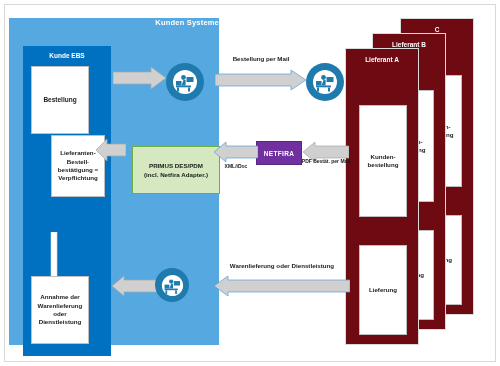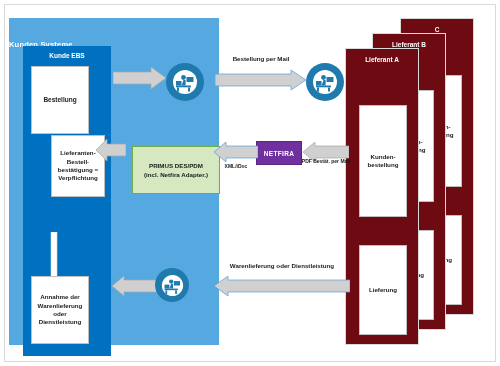--- a/index.html
+++ b/index.html
@@ -34,23 +34,23 @@
     position: absolute;
     left: 9px;
     top: 18px;
     width: 210px;
     height: 327px;
     background: #56a9e0;
   }
   .kunden-systeme-title {
     position: absolute;
     left: 0;
-    top: 22px;
+    top: 0;
     width: 210px;
-    text-align: left;
+    text-align: right;
     font-size: 7.5px;
     font-weight: bold;
     color: #ffffff;
     letter-spacing: .2px;
   }
   
   .kunde-ebs {
     position: absolute;
     left: 14px;
     top: 28px;

